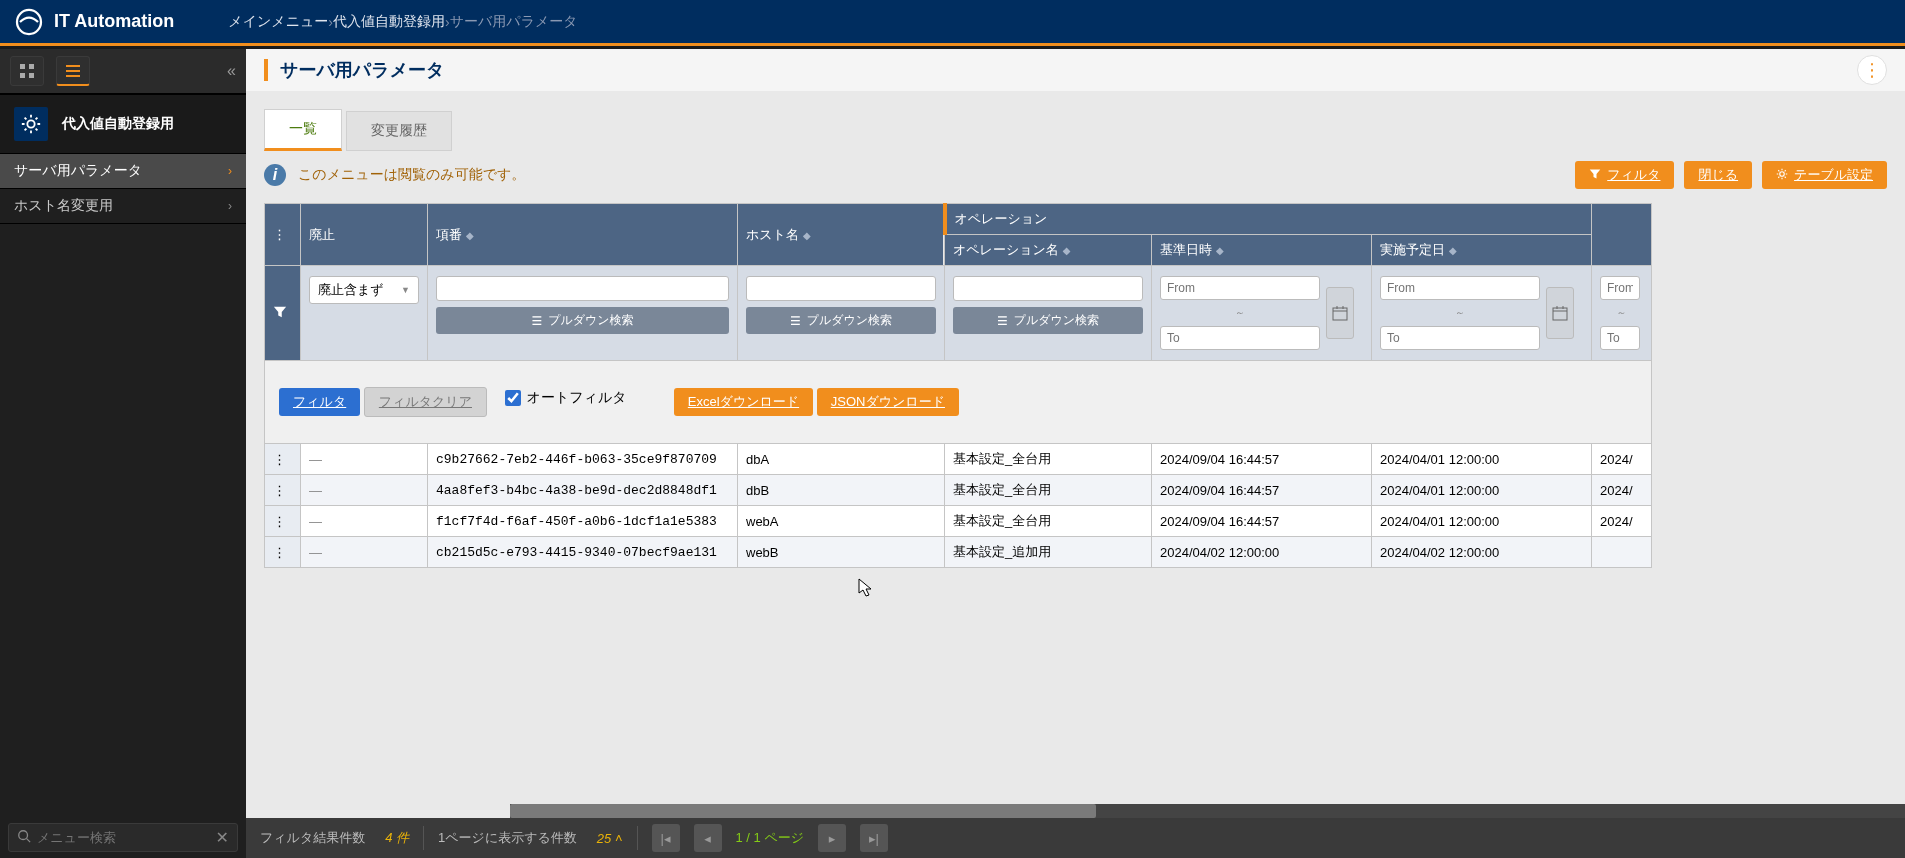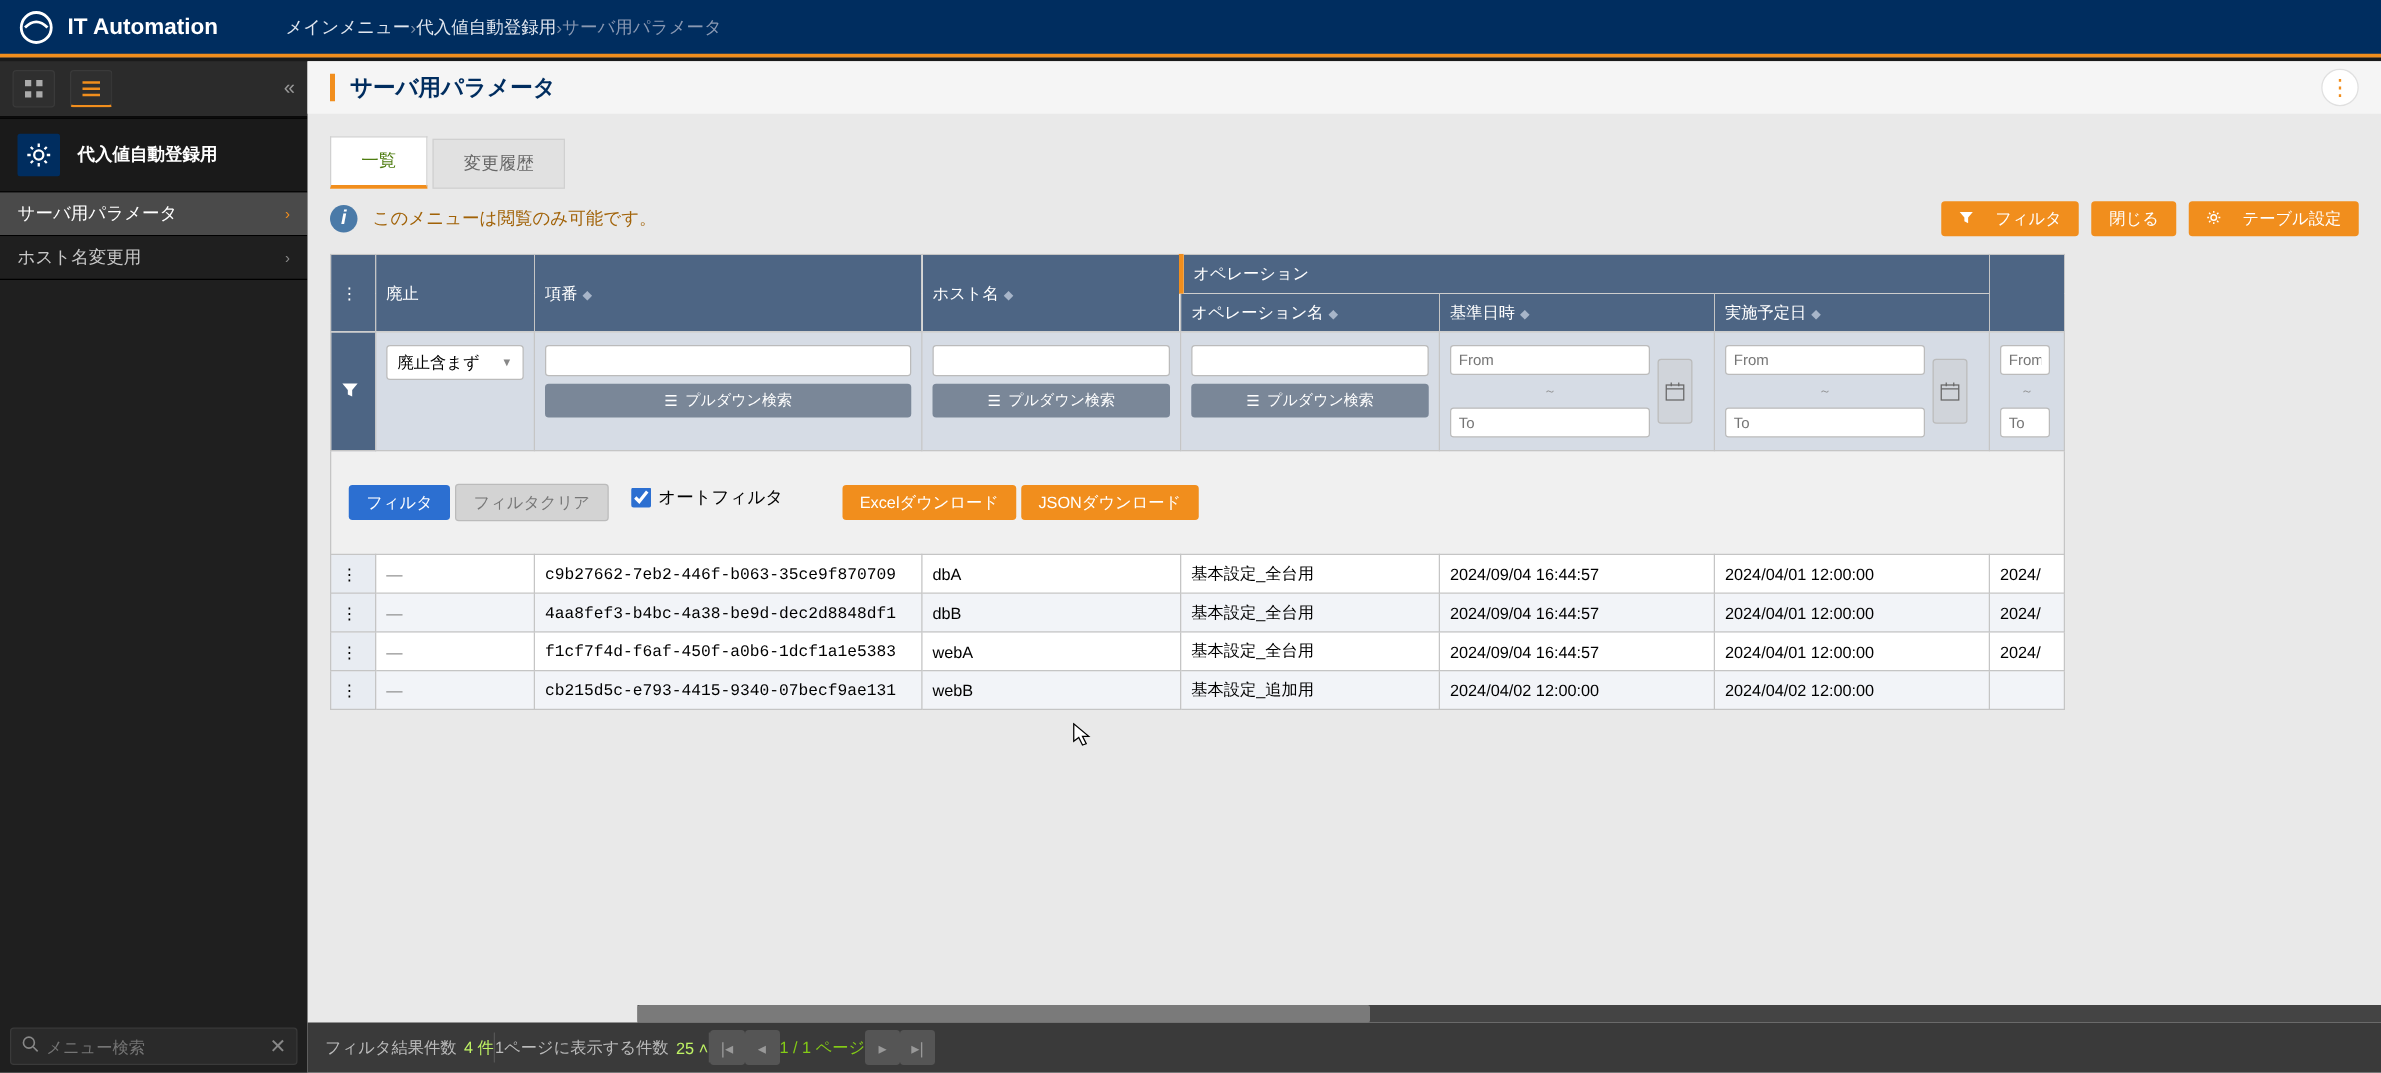--- a/index.html
+++ b/index.html
@@ -44,21 +44,21 @@
 .menu-dots { margin-left: auto; width: 30px; height: 30px; border-radius: 50%; background: #fff; border: 1px solid #e0e0e0; display: flex; align-items: center; justify-content: center; color: #f18e1d; font-size: 18px; }
 
 .tabs-row { display: flex; align-items: flex-end; padding: 18px 18px 0 18px; gap: 0; }
 .tab { padding: 10px 24px; font-size: 14px; color: #666; background: #e1e1e1; border: 1px solid #d0d0d0; margin-right: 4px; cursor: pointer; }
 .tab.active { background: #fff; color: #4d7c0f; border-bottom: 3px solid #f18e1d; }
 
 .info-row { display: flex; align-items: center; padding: 10px 18px 14px 18px; gap: 12px; }
 .info-icon { width: 22px; height: 22px; border-radius: 50%; background: #4a7aa8; color: #fff; display: flex; align-items: center; justify-content: center; font-style: italic; font-weight: bold; }
 .info-text { font-size: 14px; color: #a16207; }
 .action-buttons { margin-left: auto; display: flex; gap: 10px; }
-.btn { padding: 5px 14px; border-radius: 3px; font-size: 13px; cursor: pointer; border: none; display: inline-flex; align-items: center; gap: 17px; }
+.btn { padding: 5px 14px; border-radius: 3px; font-size: 13px; cursor: pointer; border: none; display: inline-flex; align-items: center; gap: 6px; text-decoration: underline; }
 .btn-orange { background: #f18e1d; color: #fff; }
 
 
 .table-area { flex: 1; overflow: auto; padding: 0 0 0 0; }
 .data-table { border-collapse: collapse; margin-left: 18px; }
 .data-table th, .data-table td { border: 1px solid #c5c5c5; font-size: 13px; padding: 6px 8px; white-space: nowrap; text-align: left; }
 .header-row1 th, .header-row2 th { background: #4d6584; color: #fff; font-weight: normal; position: relative; }
 .header-row1 th.grouped { border-left: 4px solid #f18e1d; }
 .menu-col { width: 36px; text-align: center; background: #4d6584; color: #fff; }
 .sort-icon { color: #a7b5c9; font-size: 10px; margin-left: 4px; }
@@ -80,23 +80,23 @@
 .autofilter { display: inline-flex; align-items: center; gap: 6px; font-size: 14px; margin-left: 14px; }
 .autofilter input { width: 16px; height: 16px; accent-color: #2c6fd1; }
 
 .data-row td { background: #fff; }
 .data-row.alt td { background: #f2f4f8; }
 .row-menu-cell { text-align: center; background: #e8ecf2 !important; width: 36px; }
 .dash-cell { text-align: center; color: #888; }
 .mono { font-family: "Courier New", monospace; }
 
 
-.footer-bar { height: 40px; background: #3a3a3a; color: #ddd; display: flex; align-items: center; font-size: 13px; padding: 0 14px; }
+.footer-bar { height: 40px; background: #3a3a3a; color: #ddd; display: flex; align-items: center; font-size: 13px; gap: 14px; padding: 0 14px; }
 .fbar-label { color: #bbb; }
-.fbar-val { color: #bef264; margin-left: 6px; }
+.fbar-val { color: #eab308; margin-left: 6px; font-style: italic; }
 .fbar-sep { width: 1px; height: 24px; background: #555; }
 .pager-btn { width: 28px; height: 28px; background: #555; color: #999; display: inline-flex; align-items: center; justify-content: center; border-radius: 3px; }
 .page-text { color: #84cc16; }
 .scrollbar-track { position: absolute; left: 264px; right: 0; height: 14px; bottom: 40px; background: #444; }
 .scrollbar-thumb { position: absolute; left: 0; width: 42%; height: 100%; background: #7a7a7a; border-radius: 2px; }
 
 .cursor { position: absolute; pointer-events: none; }
 </style>
 </head>
 <body>

